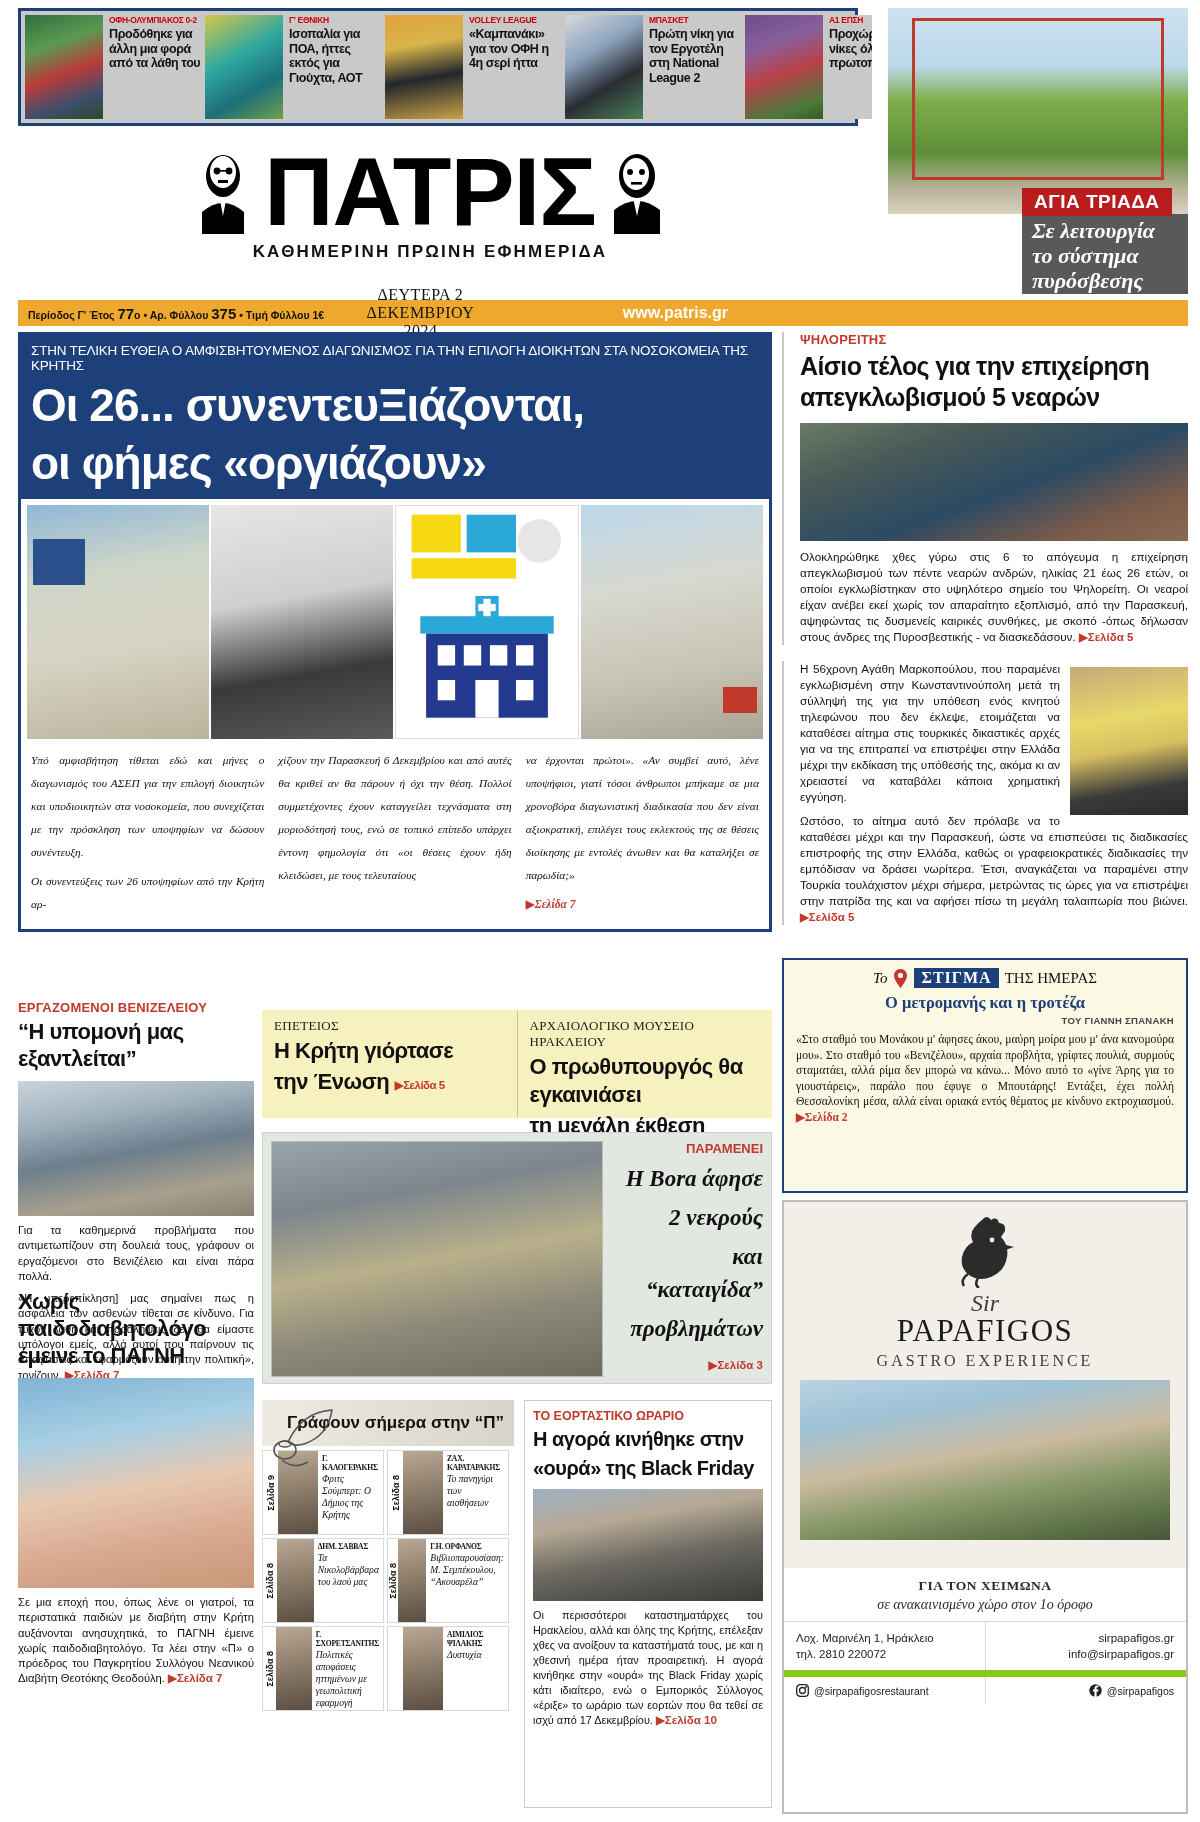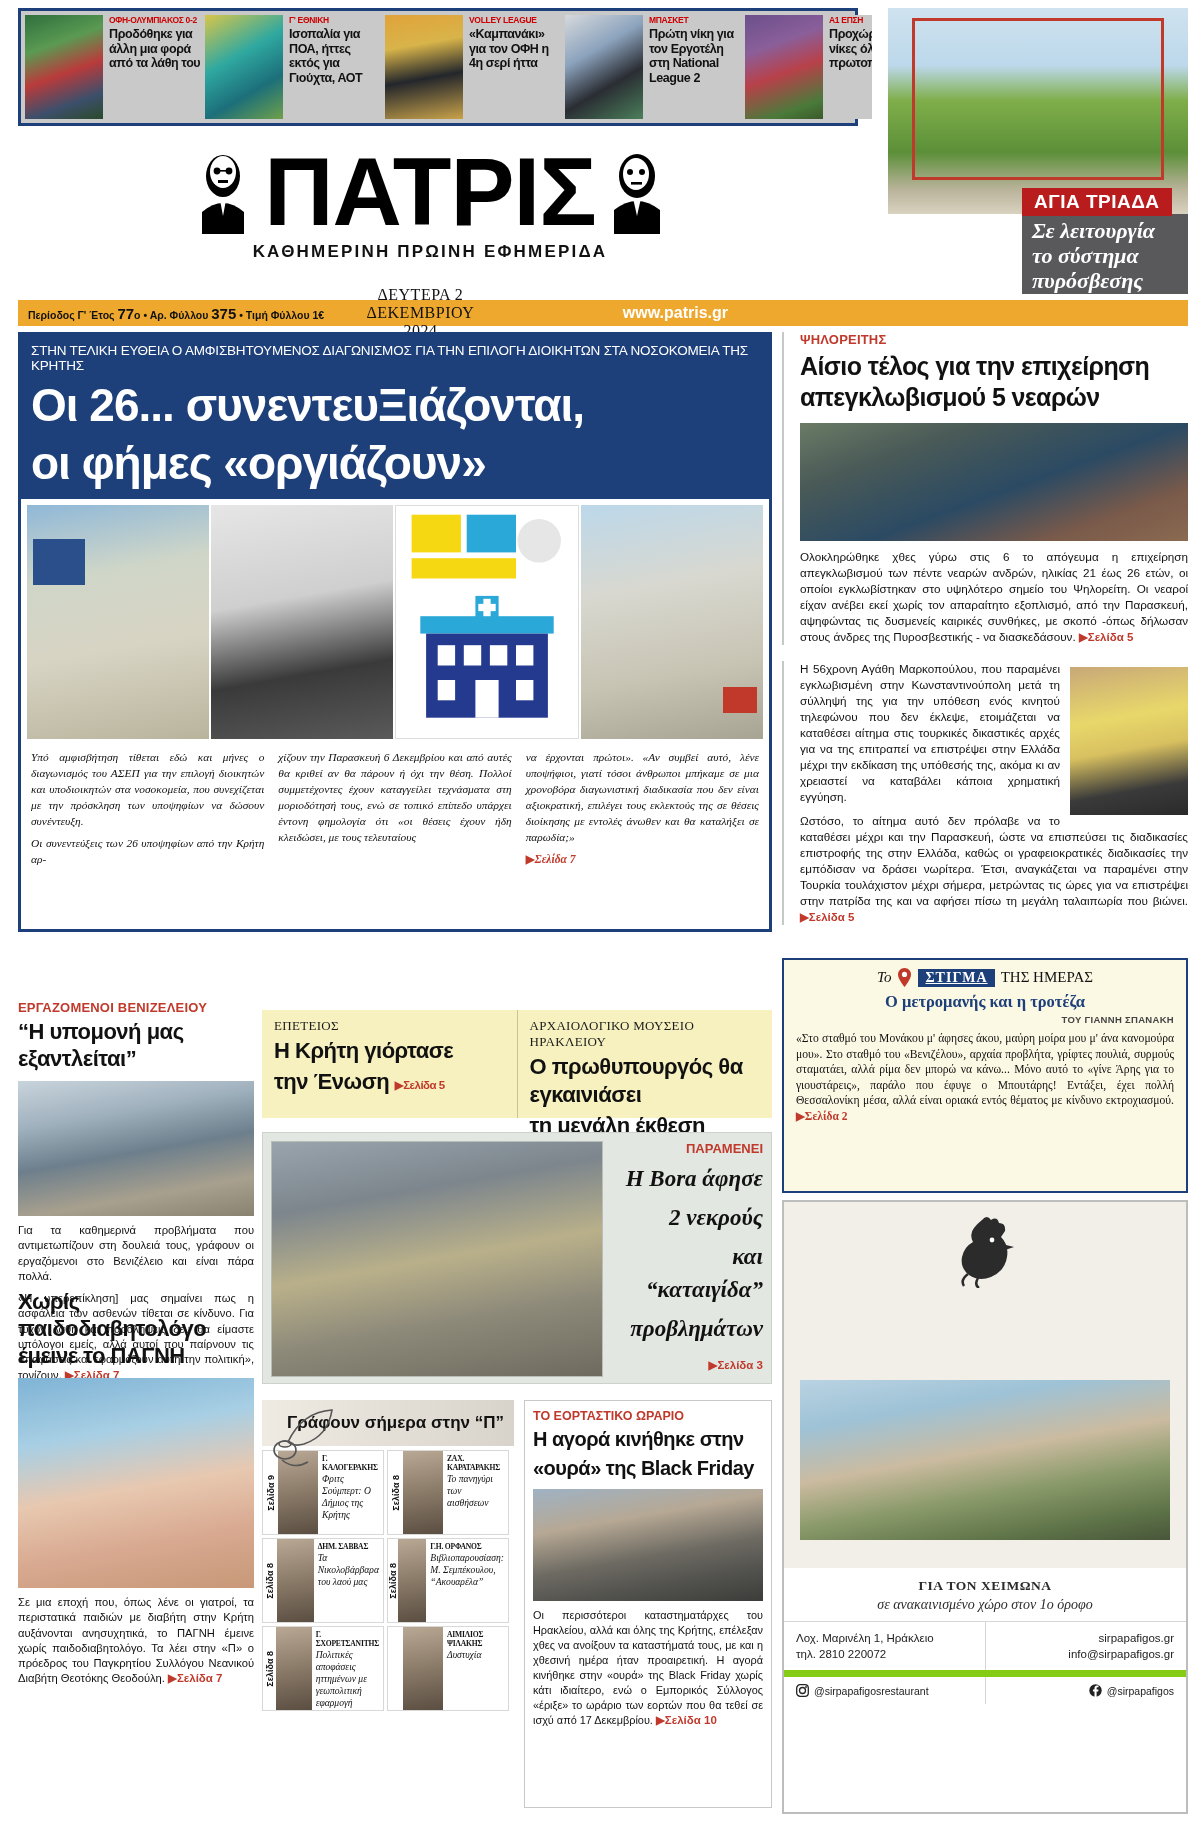--- a/index.html
+++ b/index.html
@@ -87,42 +87,42 @@
   }
   .lead-photos { display:flex; gap:2px; padding:6px 6px 0 6px; height:240px; }
   .lp { flex:1; }
   .lp1 { background:linear-gradient(170deg,#8fb8d8 0%, #cfd6c8 30%, #d8d4c4 60%, #b8b49c 100%); position:relative;}
   .lp1:after{content:""; position:absolute; left:6px; top:34px; width:52px; height:46px; background:#2a4f8a;}
   .lp2 { background:linear-gradient(170deg,#e6e6e6 0%, #cfcfcf 40%, #3a3a3a 70%, #5a5a5a 100%); }
   .lp3 { background:#ffffff; position:relative; border:1px solid #ddd; }
   .lp4 { background:linear-gradient(170deg,#bcd8ea 0%, #d8d8d0 35%, #c8c4b4 70%, #a8a494 100%); position:relative;}
   .lp4:after{content:""; position:absolute; right:6px; bottom:26px; width:34px; height:26px; background:#c0392b;}
   .lead-cols { display:flex; gap:14px; padding:10px 10px 8px 10px; }
-  .lead-col { flex:1; font-family:"Liberation Serif", serif; font-style:italic; font-size:11.4px; line-height:16px; color:#111; text-align:justify; }
+  .lead-col { flex:1; font-family:"Liberation Serif", serif; font-style:italic; font-size:11.4px; line-height:23px; color:#111; text-align:justify; }
   .lead-col p { margin-bottom:6px; }
 
   
   .rail { position:absolute; left:782px; top:332px; width:406px; }
   .rail-div { border-left:2px solid #c8c8c8; padding-left:16px; }
   .kicker-red { color:#c0392b; font-size:13px; font-weight:bold; letter-spacing:0.2px; }
   .rail-h {
     font-size:25px; font-weight:bold; line-height:31px; color:#111; letter-spacing:-0.6px; margin-top:4px;
   }
   .rail-photo { width:100%; height:118px; margin-top:10px;
     background:linear-gradient(160deg,#6b7b66 0%, #4a5a57 25%, #2b4a63 55%, #7a5a4a 80%, #8a6a50 100%); position:relative;}
   .rail-photo.k2 { height:148px; width:118px; float:right; margin-left:10px; margin-top:6px;
     background:linear-gradient(170deg,#c8a878 0%, #e8d86a 35%, #d8c060 55%, #3a3a3a 80%, #2a2a2a 100%); }
   .rail-body { font-size:11.7px; line-height:16px; color:#111; text-align:justify; margin-top:8px; }
   .pg { color:#c0392b; font-weight:bold; white-space:nowrap; font-size:11.5px; }
   .pg i { font-style:normal; }
 
   
   .stigma { position:absolute; left:782px; top:958px; width:406px; height:235px; border:2px solid #1d3f7a; background:#fbf8e4; padding:8px 12px; }
   .stigma-head { display:flex; align-items:center; gap:6px; justify-content:center; font-family:"Liberation Serif",serif; font-size:15px; color:#111; }
-  .stigma-head .tag { background:#1d3f7a; color:#fff; font-weight:bold; font-size:14px; padding:1px 7px; letter-spacing:1px;text-decoration:underline;}
+  .stigma-head .tag { background:#1d3f7a; color:#fff; font-weight:bold; font-size:16px; padding:1px 7px; letter-spacing:1px;}
   .pin { width:15px; height:19px; }
   .stigma-title { text-align:center; font-family:"Liberation Serif",serif; font-size:16.5px; font-weight:bold; color:#1d3f7a; margin-top:5px; }
   .stigma-by { text-align:right; font-size:9.5px; font-weight:bold; color:#444; margin-top:2px; letter-spacing:0.3px;}
   .stigma-body { font-family:"Liberation Serif",serif; font-size:11.6px; line-height:15.6px; color:#111; text-align:justify; margin-top:6px; }
 
   
   .ad-pap { position:absolute; left:782px; top:1200px; width:406px; height:614px; border:2px solid #bdbdbd; background:#fff; }
   .pap-top { background:#f2efe9; height:366px; position:relative; }
   .pap-rooster { position:absolute; left:158px; top:12px; width:84px; height:74px; }
   .pap-brand { position:absolute; left:0; right:0; top:88px; text-align:center; }
@@ -366,20 +366,25 @@
   <div class="ad-pap">
     <div class="pap-top">
       <div class="pap-rooster">
         <svg viewBox="0 0 84 74">
             <path d="M40 6 q5-6 9 0 q6-4 8 3 q7 0 6 8 l-4 6 q8 8 6 20 q-2 14-16 20 q-12 5-22-2 q-9-7-7-18 q2-10 11-15 q-4-8 1-14 q4-5 8-8z" fill="#2b2b2b"></path>
             <circle cx="50" cy="26" r="2.4" fill="#fff"></circle>
             <path d="M60 30 l12 3 -12 4z" fill="#2b2b2b"></path>
             <path d="M26 60 q-8 6-4 12 M36 64 q-4 7 1 10" stroke="#2b2b2b" stroke-width="2.5" fill="none"></path>
           </svg>
       </div>
+      <div class="pap-brand">
+        <div class="pap-sir">Sir</div>
+        <div class="pap-name">PAPAFIGOS</div>
+        <div class="pap-gastro">GASTRO EXPERIENCE</div>
+      </div>
       <div class="pap-photo"></div>
     </div>
     <div class="pap-mid">
       <div class="pap-winter">ΓΙΑ ΤΟΝ ΧΕΙΜΩΝΑ</div>
       <div class="pap-heated">σε ανακαινισμένο χώρο στον 1ο όροφο</div>
     </div>
     <div class="pap-info">
       <div>
         <div>Λοχ. Μαρινέλη 1, Ηράκλειο</div>
         <div>τηλ. 2810 220072</div>

